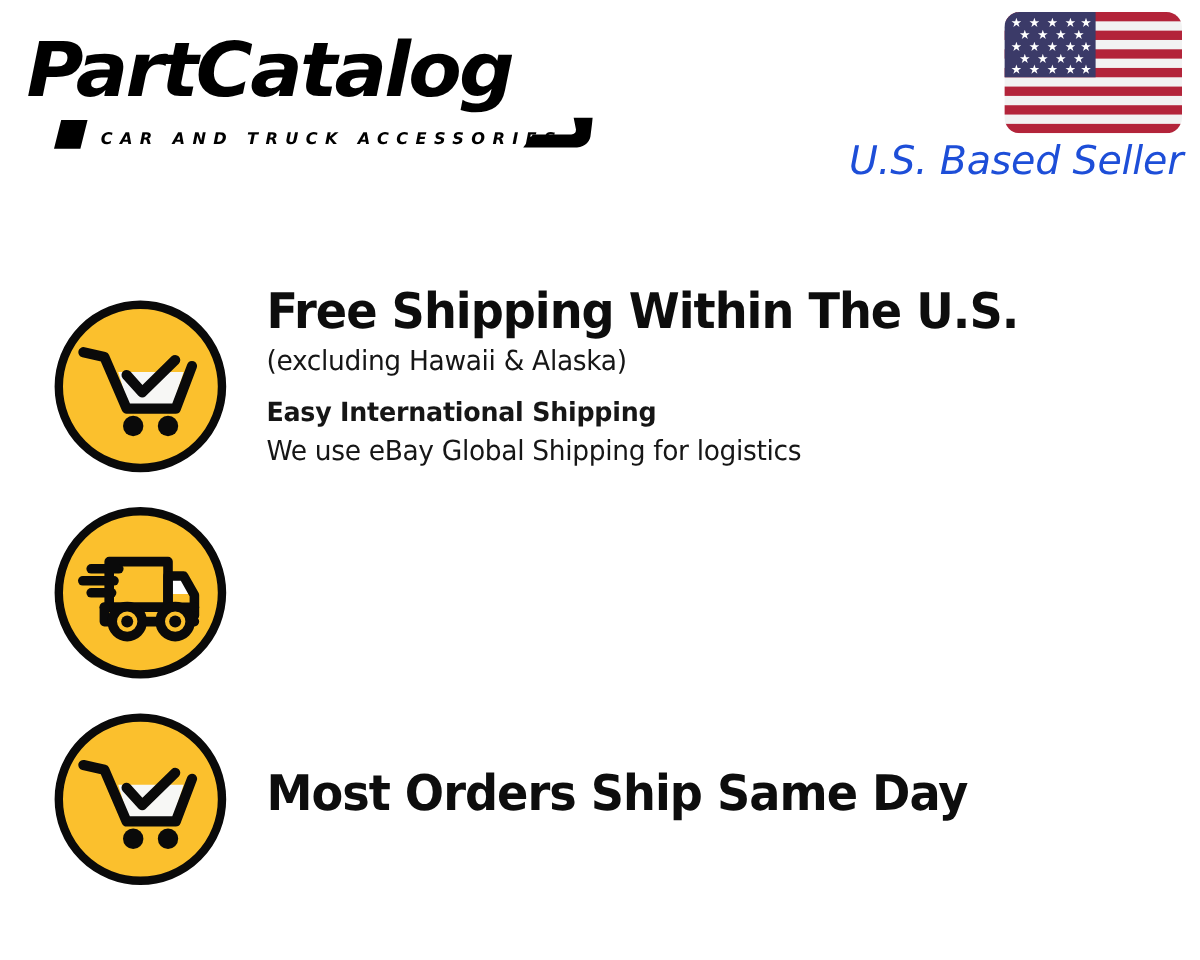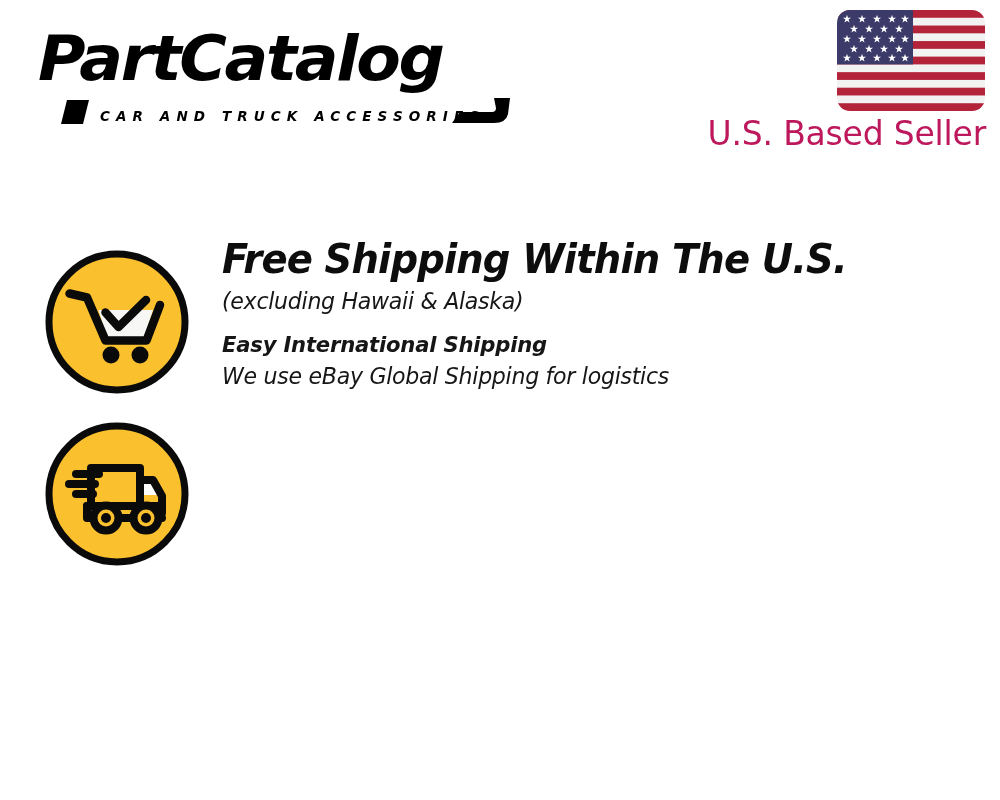--- a/index.html
+++ b/index.html
@@ -17,21 +17,20 @@
     -webkit-font-smoothing: antialiased;
   }
 
   
   #brand-logo {
     position: absolute;
     left: 22px;
     top: 24px;
     width: 470px;
     height: 92px;
-    margin-left: 16px;
   }
   #brand-logo .logo-wordmark {
     position: absolute;
     left: 0;
     top: -2px;
     font-family: "DejaVu Sans", sans-serif;
     font-weight: 700;
     font-style: italic;
     font-size: 63px;
     letter-spacing: -2.2px;
@@ -86,32 +85,32 @@
     height: 101px;
   }
   #seller-badge .seller-label {
     display: block;
     margin-top: 3px;
     margin-right: 0px;
     font-family: "DejaVu Sans", sans-serif;
     font-weight: 400;
     font-size: 33px;
     letter-spacing: -0.2px;
-    color: #be185d;
+    color: #1d4ed8;
     white-space: nowrap;
     text-align: right;
+    font-style: italic;
   }
 
   
   #features {
     position: absolute;
     left: 0;
     top: 236px;
     width: 1000px;
-    font-style: italic;
   }
   .feature-row {
     position: relative;
     height: 172px;
   }
   .feature-icon {
     position: absolute;
     left: 43px;
     top: 12px;
     width: 148px;
@@ -274,14 +273,27 @@
       <circle cx="103" cy="98" r="12.5" fill="#FBC02D" stroke="#0A0A0A" stroke-width="8"></circle>
       <circle cx="63" cy="98" r="5" fill="#0A0A0A"></circle>
       <circle cx="103" cy="98" r="5" fill="#0A0A0A"></circle>
 
       <path d="M33 54 L56 54" stroke="#0A0A0A" stroke-width="8" stroke-linecap="round"></path>
       <path d="M26 64 L52 64" stroke="#0A0A0A" stroke-width="8" stroke-linecap="round"></path>
       <path d="M33 74 L50 74" stroke="#0A0A0A" stroke-width="8" stroke-linecap="round"></path>
     </svg>
   </div>
 
+  <div class="feature-row" id="feature-row-sameday">
+    <svg class="feature-icon" viewBox="0 0 148 148">
+      <circle cx="74" cy="74" r="68" fill="#FBC02D" stroke="#0A0A0A" stroke-width="7"></circle>
+      <path d="M55.5 62 L110 62 L101 90 L64 90 Z" fill="#F7F7F5"></path>
+      <path d="M26.5 45.5 L44 49.5 L62.5 92.5 L103.5 92.5 L117 57" fill="none" stroke="#0A0A0A" stroke-width="8.5" stroke-linecap="round" stroke-linejoin="round"></path>
+      <circle cx="68" cy="107" r="8.5" fill="#0A0A0A"></circle>
+      <circle cx="97" cy="107" r="8.5" fill="#0A0A0A"></circle>
+      <path d="M62.5 64.5 L75.5 79 L103 52" fill="none" stroke="#0A0A0A" stroke-width="8.5" stroke-linecap="round" stroke-linejoin="round"></path>
+    </svg>
+    <div class="feature-text">
+      <div class="feature-heading">Most Orders Ship Same Day</div>
+    </div>
+  </div>
 
 </div>
 
 </body></html>

